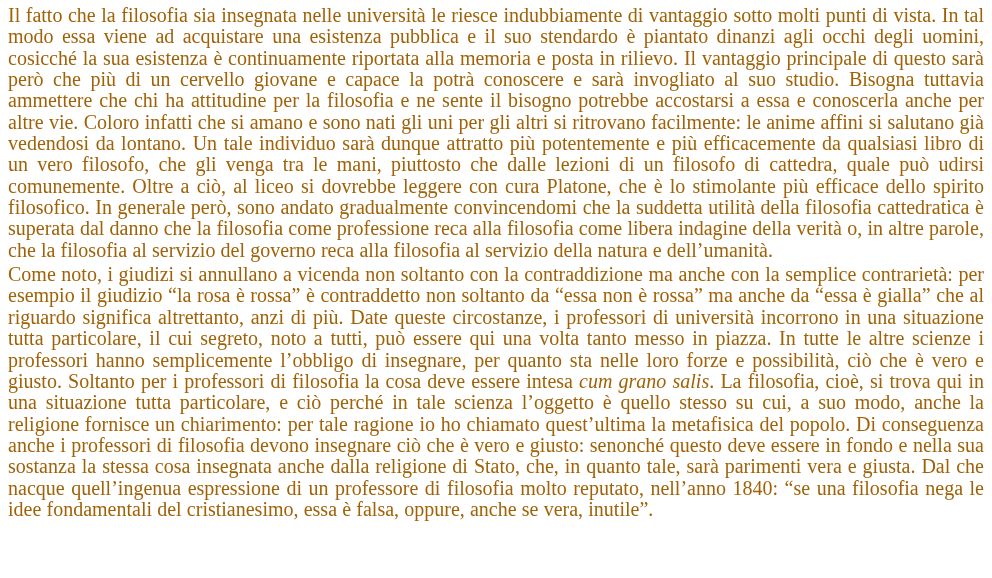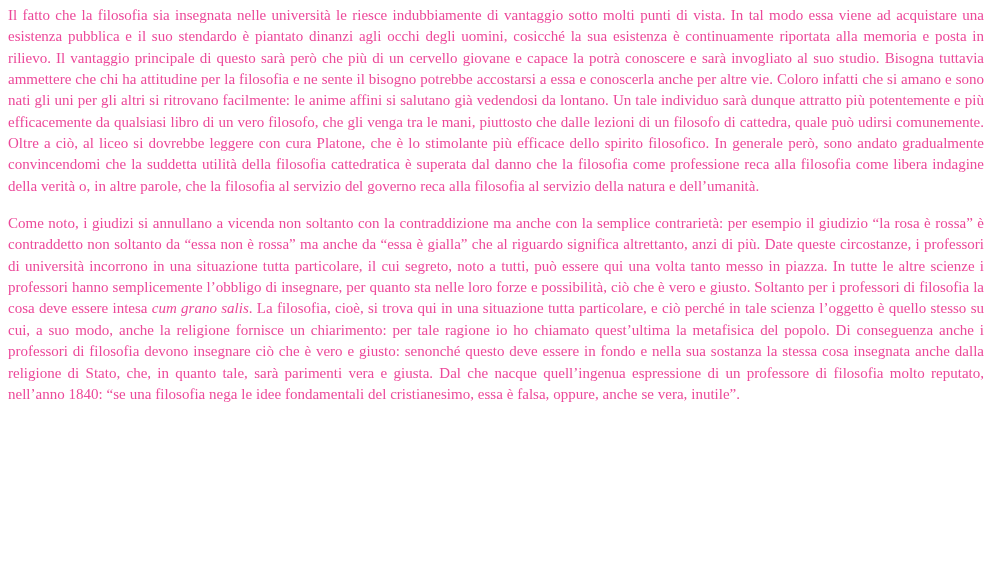--- a/index.html
+++ b/index.html
@@ -16,34 +16,34 @@
   }
   #document-page {
     box-sizing: border-box;
     width: 992px;
     height: 578px;
     background: #ffffff;
     padding: 5px 8px 0 8px;
   }
   .body-text {
     font-family: "Liberation Serif", "DejaVu Serif", serif;
-    font-size: 15px;
+    font-size: 20px;
     line-height: 21.35px;
-    color: #ec4899;
+    color: #a16207;
     text-align: justify;
     text-justify: inter-word;
     margin: 0;
     padding: 0;
     hyphens: none;
     -webkit-hyphens: none;
     word-spacing: 0.01em;
     letter-spacing: 0.0px;
   }
   .body-text + .body-text {
-    margin-top: 16px;
+    margin-top: 3px;
     text-indent: 0;
   }
   .latin-phrase {
     font-style: italic;
   }
 </style>
 </head>
 <body>
 
 <div id="document-page">

